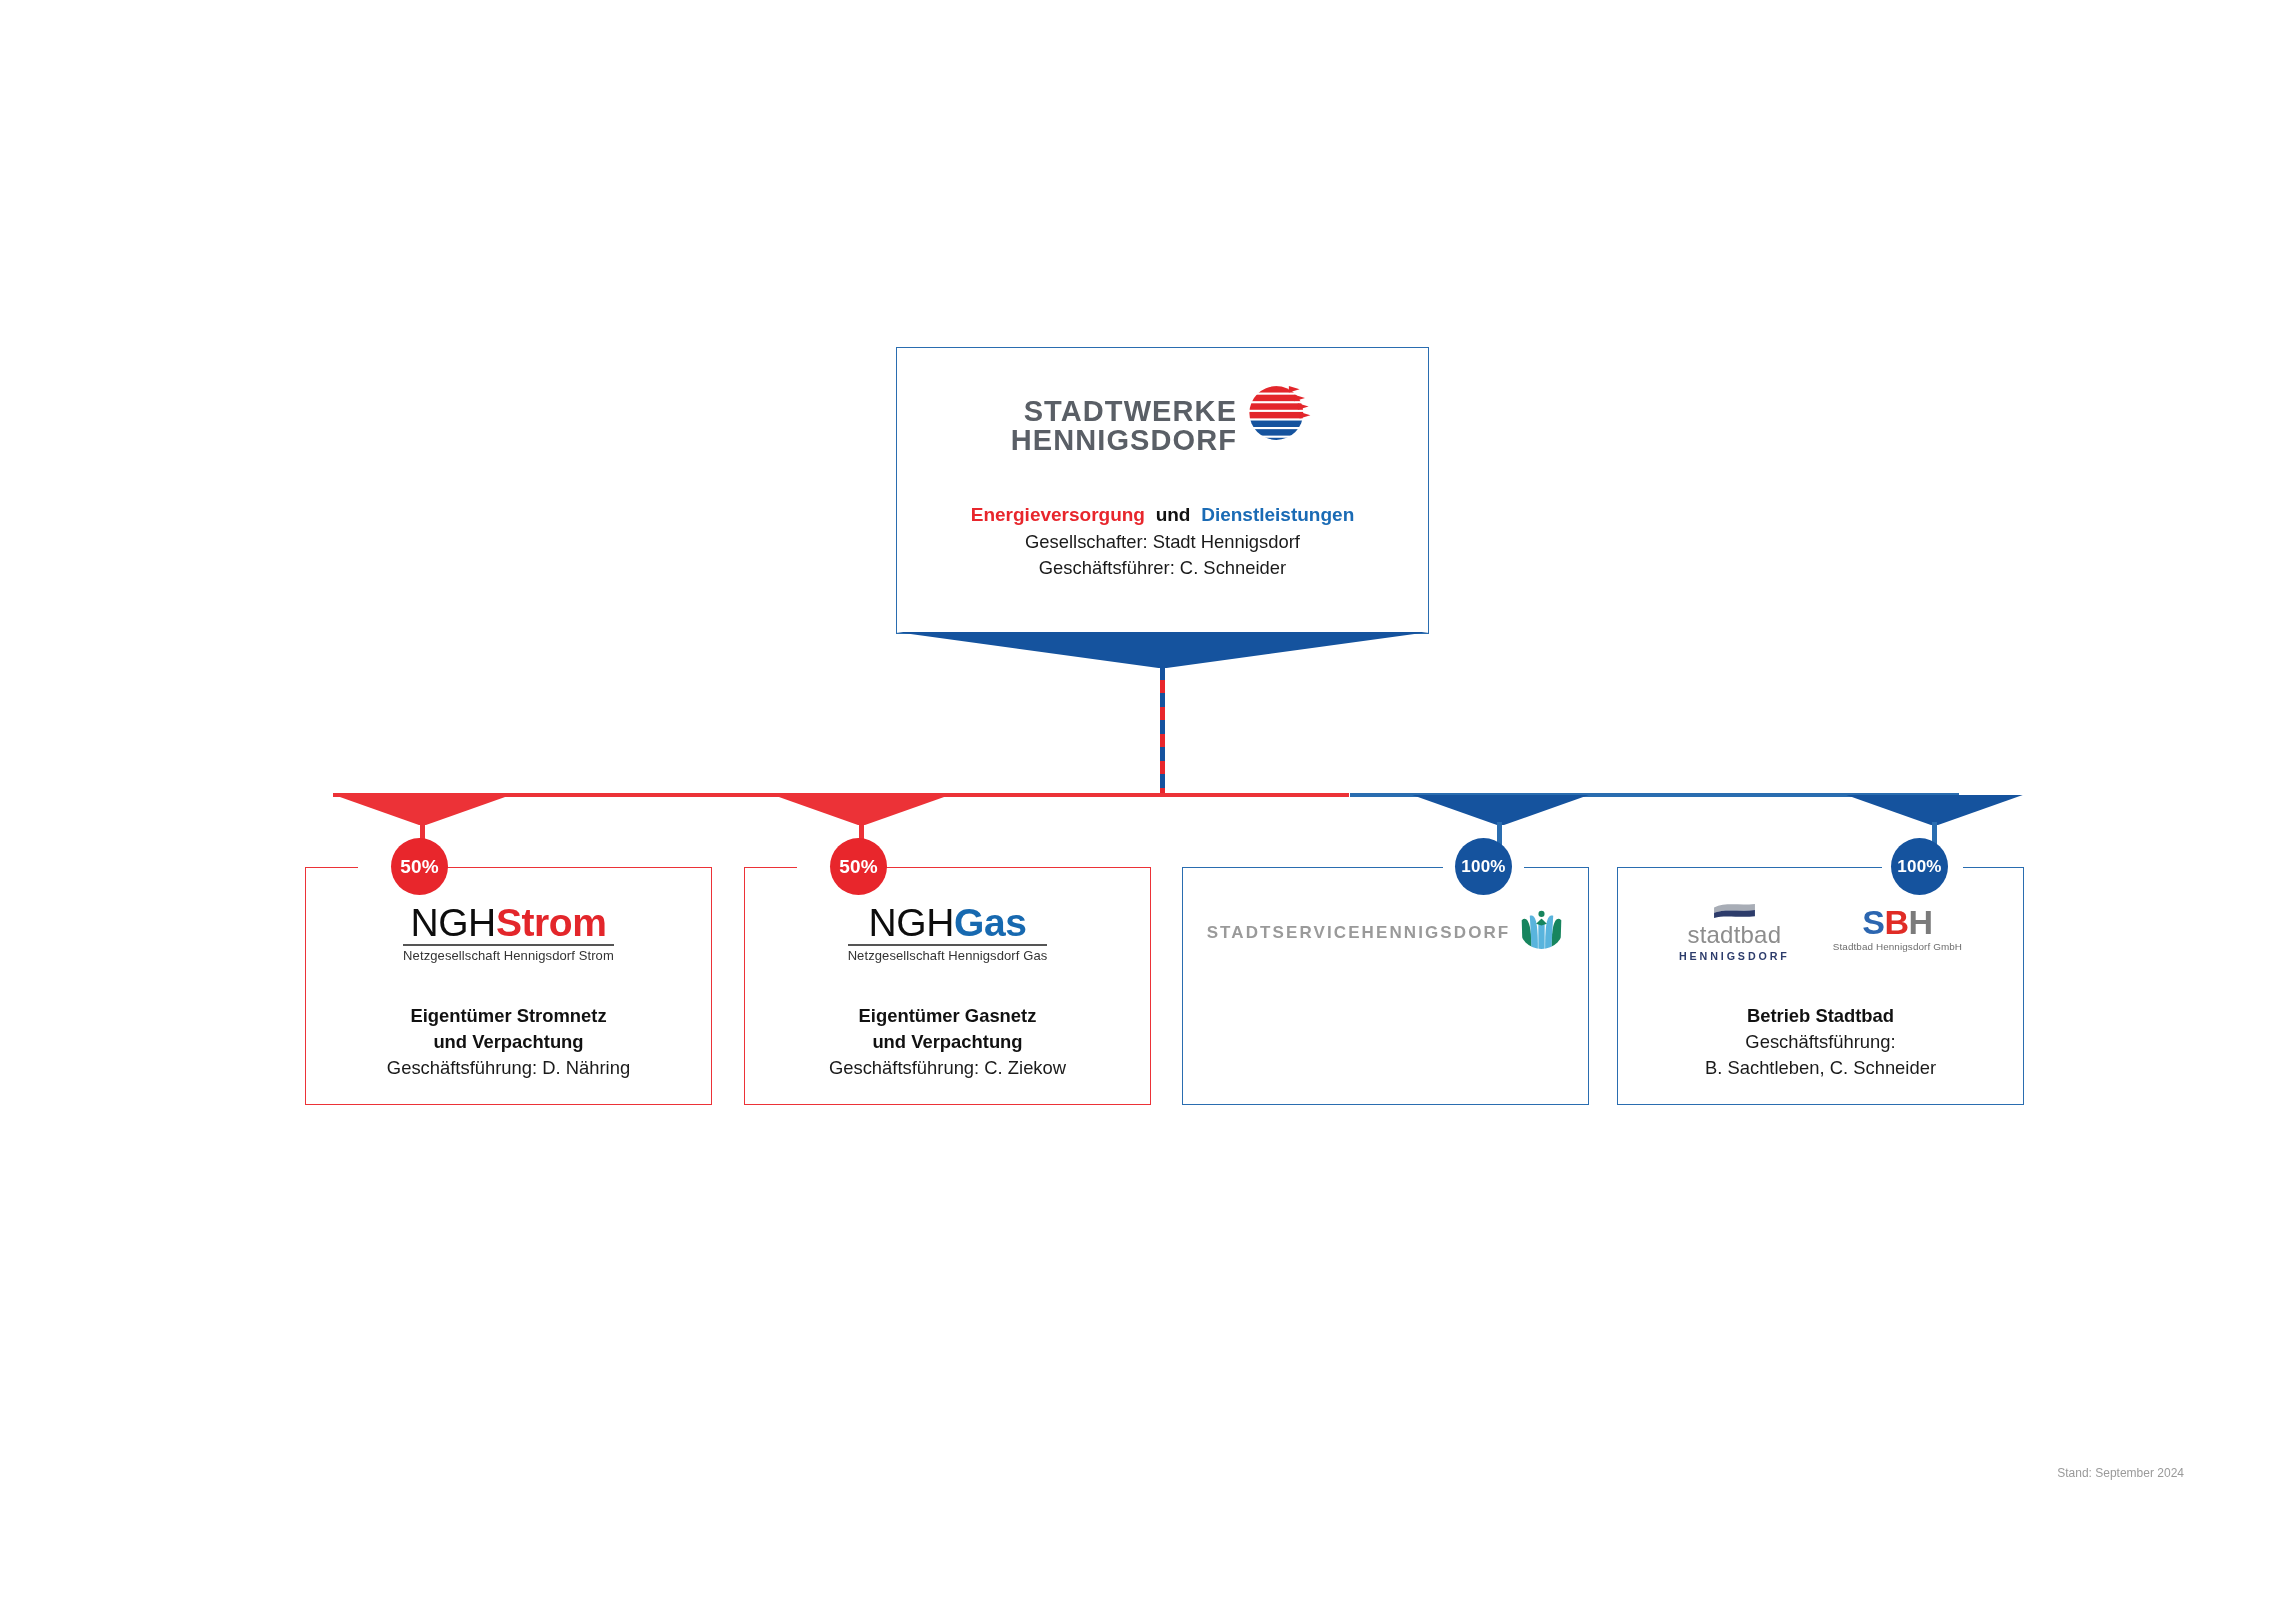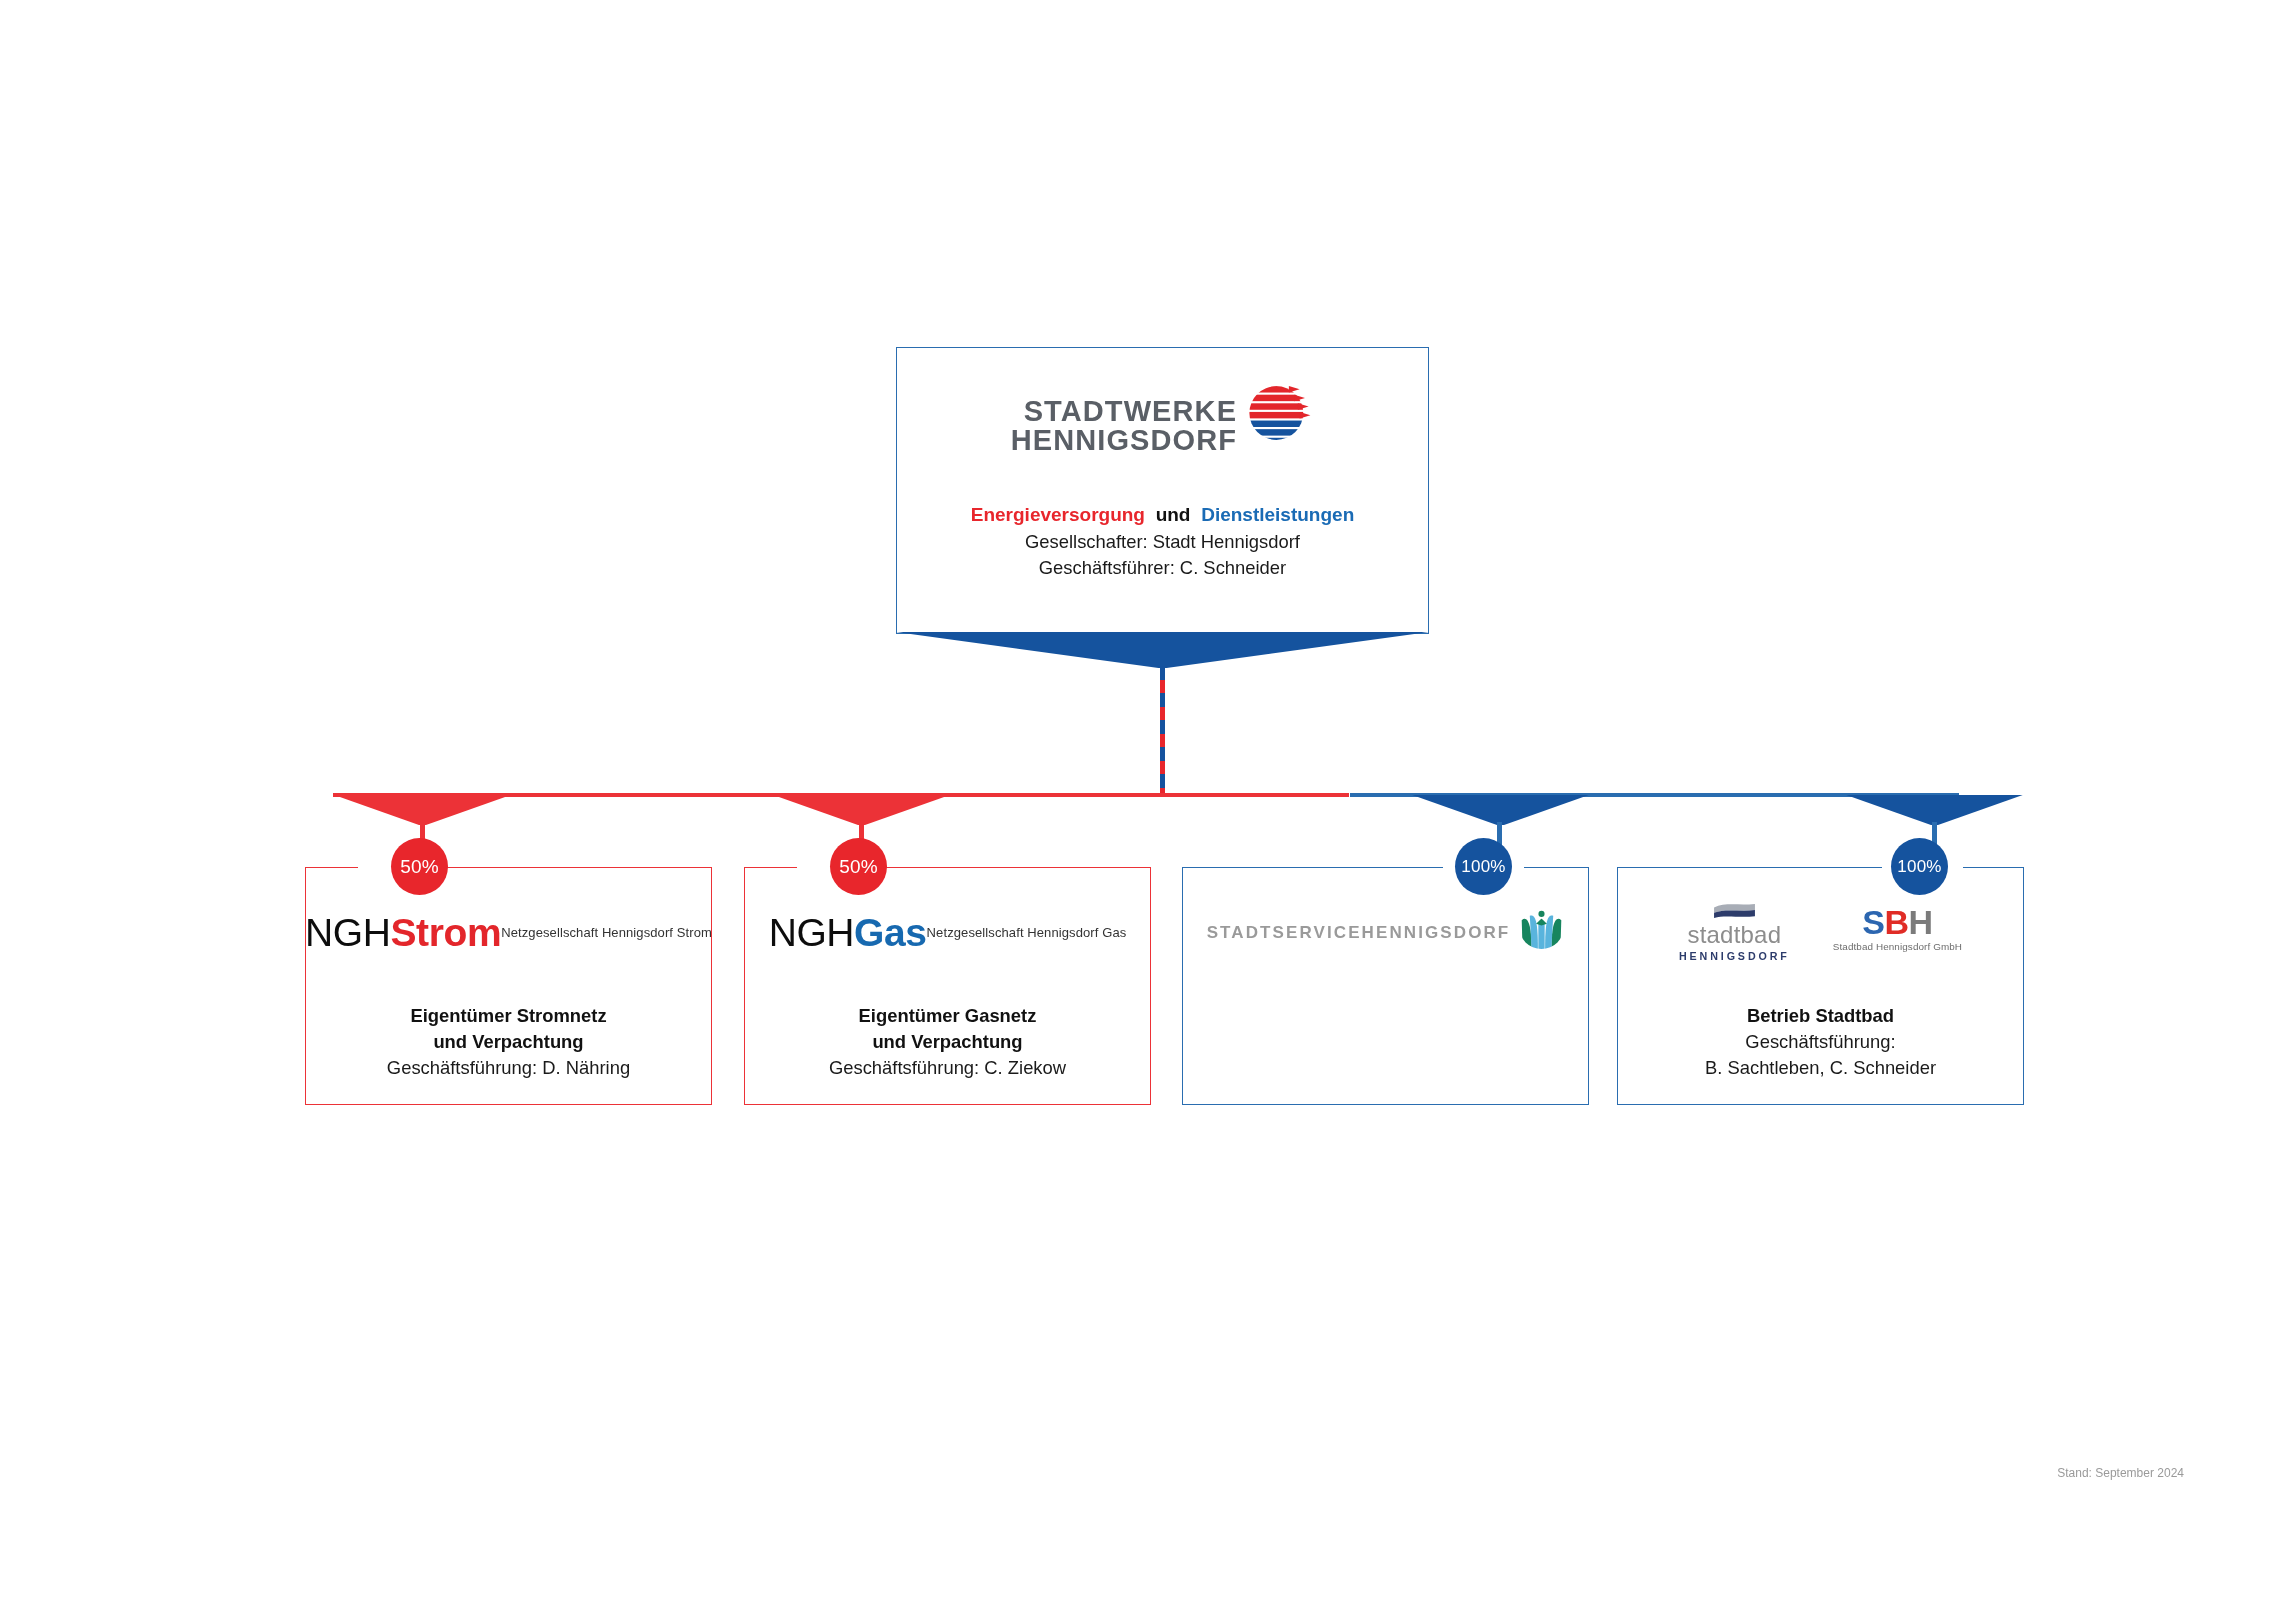--- a/index.html
+++ b/index.html
@@ -130,21 +130,21 @@
   
   .badge {
     position: absolute;
     width: 57px;
     height: 57px;
     border-radius: 50%;
     display: flex;
     align-items: center;
     justify-content: center;
     color: #ffffff;
-    font-weight: normal;
+    font-weight: bold;
     z-index: 30;
     box-sizing: border-box;
   }
   .badge.red { background: #e8262c; }
   .badge.blue { background: #15539e; }
   .badge span { font-size: 19px; letter-spacing: 0.2px; }
   .badge.wide span { font-size: 17px; }
 
   
   .card {
@@ -182,21 +182,21 @@
     bottom: 23px;
     text-align: center;
     line-height: 1.42;
   }
   .card-title { font-size: 18.4px; font-weight: bold; color: #111111; }
   .card-sub   { font-size: 18.4px; color: #1a1a1a; }
 
   
   .ngh {
     display: flex;
-    flex-direction: row;
+    flex-direction: column;
     align-items: center;
     line-height: 1;
   }
   .ngh-top {
     font-size: 39px;
     font-weight: normal;
     letter-spacing: -0.4px;
   }
   .ngh-top .k { color: #0d0d0d; }
   .ngh-top .s { color: #e3262b; font-weight: bold; }

